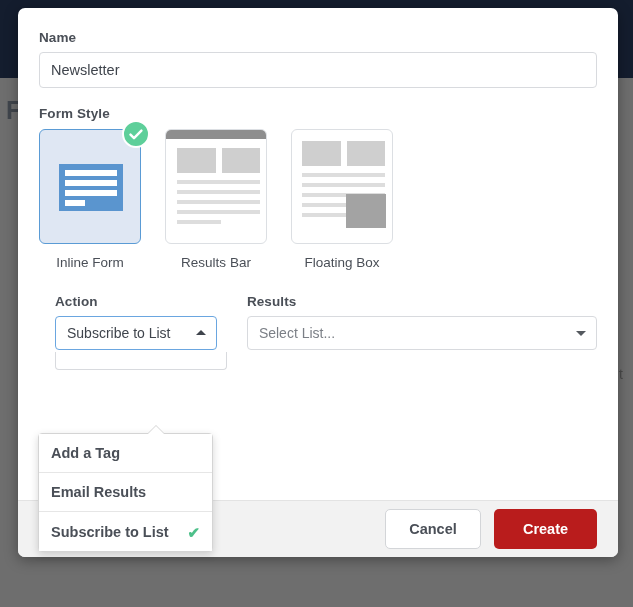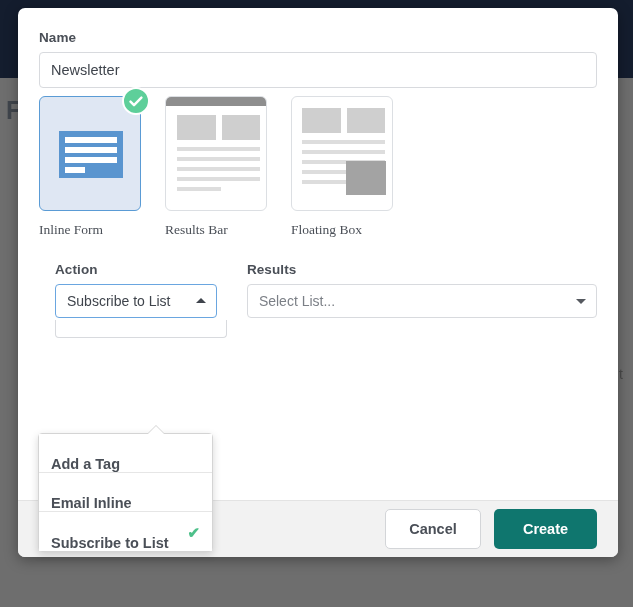--- a/index.html
+++ b/index.html
@@ -85,22 +85,22 @@
     width: 102px; height: 115px;
     border: 1px solid #dcdfe3; border-radius: 6px;
     background: #ffffff; cursor: pointer;
     overflow: hidden;
   }
   .style-card.selected {
     border: 1px solid #5a9bd5;
     background: #dfe7f3;
   }
   .card-label {
-    margin-top: 11px;
-    font-size: 13.5px; color: #4a4f57; font-weight: 400; font-family: Liberation Serif, serif;
+    text-align: center; margin-top: 11px;
+    font-size: 13.5px; color: #4a4f57; font-weight: 400;
   }
   .check-badge {
     position: absolute; right: -9px; top: -9px;
     width: 28px; height: 28px; border-radius: 50%;
     background: #5ecf9a; border: 2px solid #ffffff;
     display: flex; align-items: center; justify-content: center;
     z-index: 5;
   }
 
   
@@ -187,21 +187,21 @@
   }
   #dropdown .arrow-inner {
     position: absolute; left: 109px; top: -8px;
     width: 0; height: 0;
     border-left: 8px solid transparent;
     border-right: 8px solid transparent;
     border-bottom: 8px solid #ffffff;
   }
   .dd-item {
     position: relative;
-    height: 39px; display: flex; align-items: flex-end;
+    height: 39px; display: flex; align-items: center;
     padding: 0 0 0 12px;
     font-size: 14.5px; font-weight: 700; color: #4a4f57;
     border-bottom: 1px solid #e6e6e6;
     cursor: pointer; background: #fff;
   }
   .dd-item:last-child { border-bottom: none; }
   .dd-check {
     position: absolute; right: 12px; top: 50%; margin-top: -7px;
     color: #4ec08a; font-size: 15px; line-height: 1;
   }
@@ -220,40 +220,41 @@
   .btn {
     height: 40px; border-radius: 5px; border: 1px solid transparent;
     font-size: 14.5px; font-weight: 700;
     display: flex; align-items: center; justify-content: center;
     cursor: pointer; font-family: "Liberation Sans", sans-serif;
   }
   #cancel-button {
     width: 96px; background: #ffffff; border-color: #d3d5d8; color: #4a4f57;
   }
   #create-button {
-    width: 103px; background: #0f766e; color: #ffffff;
+    width: 103px; background: #b91c1c; color: #ffffff;
   }
 </style>
 </head>
 <body>
 
 <div id="page-bg">
   <div id="app-topbar"></div>
   <div id="bg-page-title">Fo</div>
   <div id="bg-right-text">t</div>
 </div>
 
 <div id="modal">
 
 
   <div id="modal-body">
 
     <div class="field-label">Name</div>
     <input id="name-input" type="text" value="Newsletter" style="">
 
+    <div class="field-label" id="form-style-label">Form Style</div>
 
     <div id="style-cards">
 
       <div class="style-card-wrap">
         <div class="style-card selected">
           <div class="art-inline">
             <i class="r1"></i>
               <i class="r2"></i>
               <i class="r3"></i>
               <i class="r4"></i>
@@ -335,19 +336,19 @@
 </div>
 
 <div id="dropdown">
   <div class="arrow-outer"></div>
   <div class="arrow-inner"></div>
 
   <div class="dd-item">
     <span>Add a Tag</span>
   </div>
   <div class="dd-item">
-    <span>Email Inline</span>
+    <span>Email Results</span>
   </div>
   <div class="dd-item">
     <span>Subscribe to List</span>
     <span class="dd-check">✔</span>
   </div>
 </div>
 
 </body></html>

